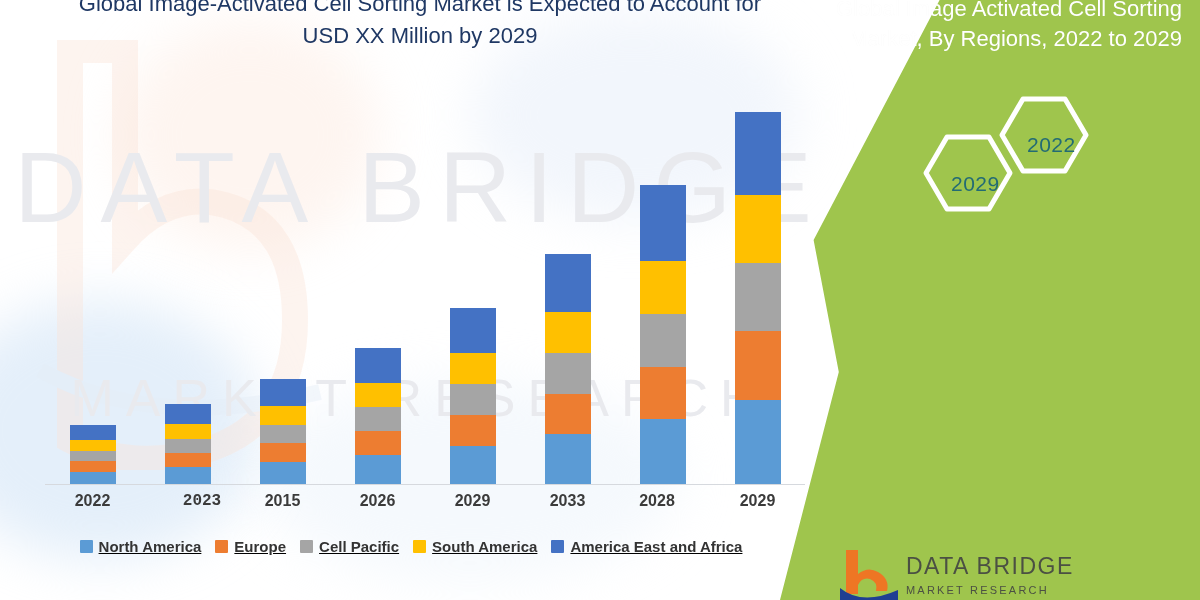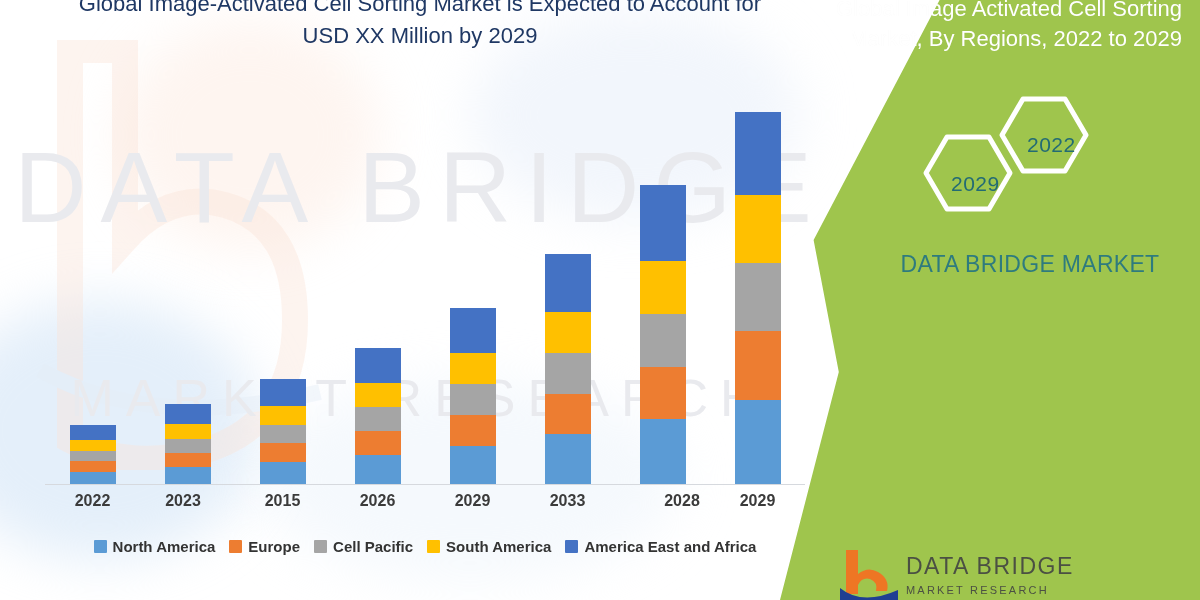--- a/index.html
+++ b/index.html
@@ -196,28 +196,29 @@
     width: 80px;
     text-align: center;
     font-size: 16px;
     font-weight: bold;
     color: #3b3b3b;
   }
 
   
   .legend {
     position: absolute;
-    left: 45px;
+    left: 31px;
     top: 538px;
     width: 760px;
     display: flex;
     justify-content: center;
     align-items: center;
     gap: 14px;
     z-index: 3;
+    text-decoration: underline;
   }
   .legend-item {
     display: flex;
     align-items: center;
     gap: 6px;
     white-space: nowrap;
   }
   .legend-swatch {
     width: 13px; height: 13px;
     flex: 0 0 13px;
@@ -305,26 +306,26 @@
         <div class="seg" style="background: rgb(91, 155, 213); height: 22.8333%;"></div>
         <div class="seg" style="background: rgb(237, 125, 49); height: 18.3333%;"></div>
         <div class="seg" style="background: rgb(165, 165, 165); height: 18.3333%;"></div>
         <div class="seg" style="background: rgb(255, 192, 0); height: 18.3333%;"></div>
         <div class="seg" style="background: rgb(68, 114, 196); height: 22.1667%;"></div>
       </div>
     </div>
   <div class="axis-line"></div>
   <div class="x-labels" id="x-labels">
       <div class="x-label" style="left: 7.5px;">2022</div>
-      <div class="x-label" style="left: 98px;">2023</div>
+      <div class="x-label" style="left: 117px; font-family: Liberation Mono, monospace;">2023</div>
       <div class="x-label" style="left: 197.5px;">2015</div>
       <div class="x-label" style="left: 292.5px;">2026</div>
       <div class="x-label" style="left: 387.5px;">2029</div>
       <div class="x-label" style="left: 482.5px;">2033</div>
-      <div class="x-label" style="left: 597px;">2028</div>
+      <div class="x-label" style="left: 572px;">2028</div>
       <div class="x-label" style="left: 672.5px;">2029</div>
     </div>
 
   <div class="legend" id="legend">
       <div class="legend-item">
         <span class="legend-swatch" style="background: rgb(91, 155, 213);"></span>
         <span class="legend-label">North America</span>
       </div>
       <div class="legend-item">
         <span class="legend-swatch" style="background: rgb(237, 125, 49);"></span>
@@ -351,21 +352,20 @@
   <div class="hexes">
     <svg viewBox="0 0 230 140" width="230" height="140">
       <polygon points="118,14 160,14 181,50 160,86 118,86 97,50" fill="none" stroke="#ffffff" stroke-width="5" stroke-linejoin="round"></polygon>
       <polygon points="42,52 84,52 105,88 84,124 42,124 21,88" fill="none" stroke="#ffffff" stroke-width="5" stroke-linejoin="round"></polygon>
     </svg>
     <div class="hex-label hex-2022-label">2022</div>
     <div class="hex-label hex-2029-label">2029</div>
   </div>
 
   <div class="brand-wrap">
-    <div class="brand-line">DATA BRIDGE MARKET</div>
   </div>
 
   <div class="logo-wrap">
     <svg class="logo-mark" viewBox="0 0 58 54">
       <path d="M6 2 L18 2 L18 26 Q28 18 38 24 Q50 31 47 43 L36 43 Q38 34 30 31 Q22 29 18 37 L18 46 L6 46 Z" fill="#ee7624"></path>
       <path d="M0 40 Q22 58 58 42 L58 54 L0 54 Z" fill="#1f3f93"></path>
     </svg>
     <div class="logo-text">
       <div class="l1">DATA BRIDGE</div>
       <div class="logo-underline"></div>

